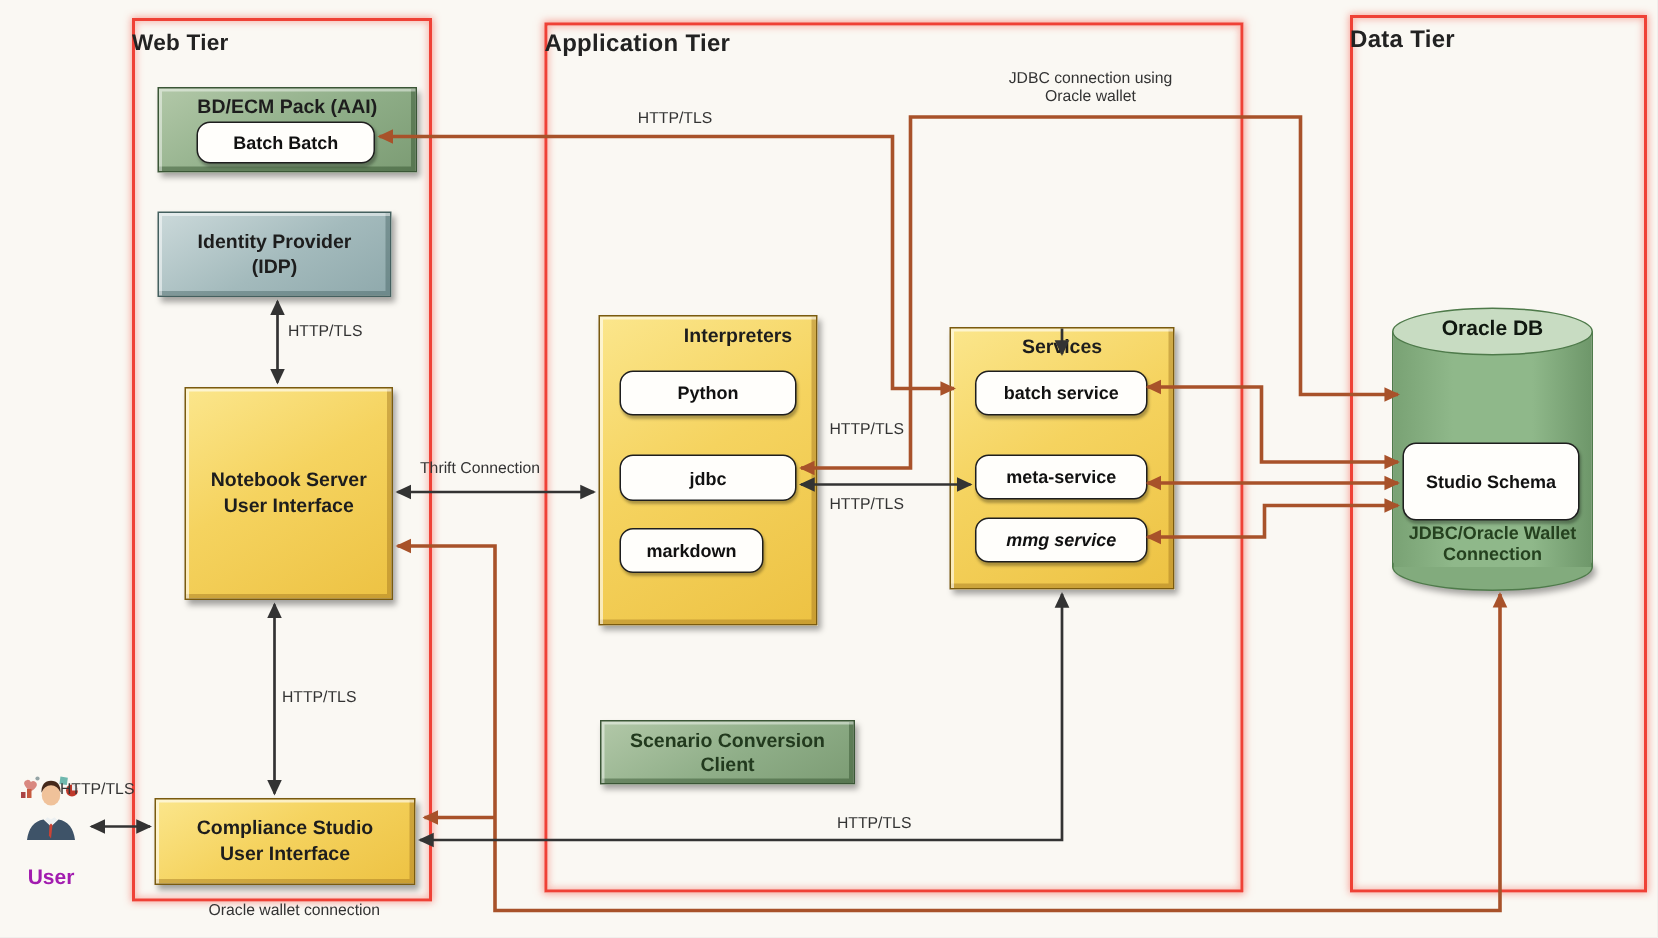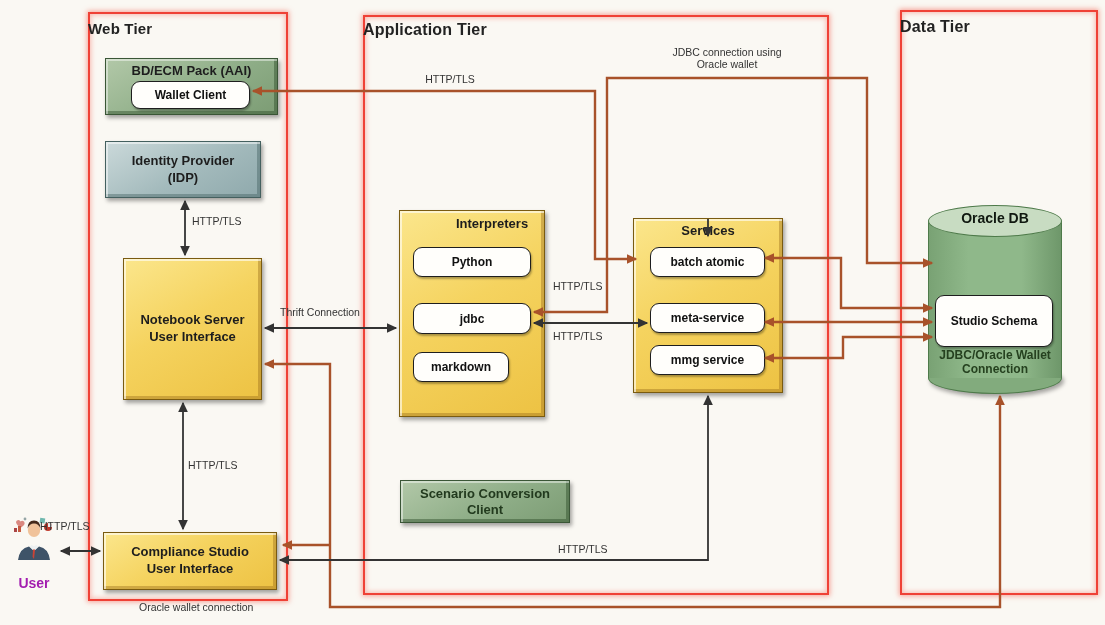--- a/index.html
+++ b/index.html
@@ -94,21 +94,21 @@
   <div class="tier" style="left:900px; top:10px; width:198px; height:585px;"></div>
 
   <div class="tier-title" style="left:88px; top:20px; width:200px;">Web Tier</div>
   <div class="tier-title" style="left:363px; top:21px; width:466px; font-size:16px;">Application Tier</div>
   <div class="tier-title" style="left:900px; top:18px; width:198px; font-size:16px;">Data Tier</div>
 
   <div class="box3d green" style="left:105px; top:58px; width:173px; height:57px; font-size:13px; align-items:flex-start; padding-top:4px;">
     <span>BD/ECM Pack (AAI)</span>
   </div>
   <div class="whitebox" style="left:131px; top:81px; width:119px; height:28px;">
-    <span>Wallet Client</span>
+    <span>Batch Batch</span>
   </div>
 
   <div class="box3d bluegray" style="left:105px; top:141px; width:156px; height:57px; font-size:13px; padding:0 18px; line-height:1.25;">
     <span>Identity Provider (IDP)</span>
   </div>
 
   <div class="box3d yellow" style="left:123px; top:258px; width:139px; height:142px; font-size:13px; padding:0 8px; line-height:1.3;">
     <span>Notebook Server User Interface</span>
   </div>
 
@@ -142,26 +142,26 @@
   <div class="whitebox" style="left:413px; top:303px; width:118px; height:31px;">
     <span>jdbc</span>
   </div>
   <div class="whitebox" style="left:413px; top:352px; width:96px; height:30px;">
     <span>markdown</span>
   </div>
 
   <div class="box3d yellow" style="left:633px; top:218px; width:150px; height:175px;"></div>
   <div class="container-title" style="left:633px; top:223px; width:150px;">Services</div>
   <div class="whitebox" style="left:650px; top:247px; width:115px; height:30px;">
-    <span>batch atomic</span>
+    <span>batch service</span>
   </div>
   <div class="whitebox" style="left:650px; top:303px; width:115px; height:30px;">
     <span>meta-service</span>
   </div>
-  <div class="whitebox" style="left:650px; top:345px; width:115px; height:30px;">
+  <div class="whitebox" style="left:650px; top:345px; width:115px; height:30px;font-style:italic;">
     <span>mmg service</span>
   </div>
 
   <div class="box3d green" style="left:400px; top:480px; width:170px; height:43px; font-size:13px; color:#223A1E; line-height:1.2;">
     <span>Scenario Conversion Client</span>
   </div>
 
   <div class="cyl-bottom"></div>
   <div class="cyl-body"></div>
   <div class="cyl-top"></div>

